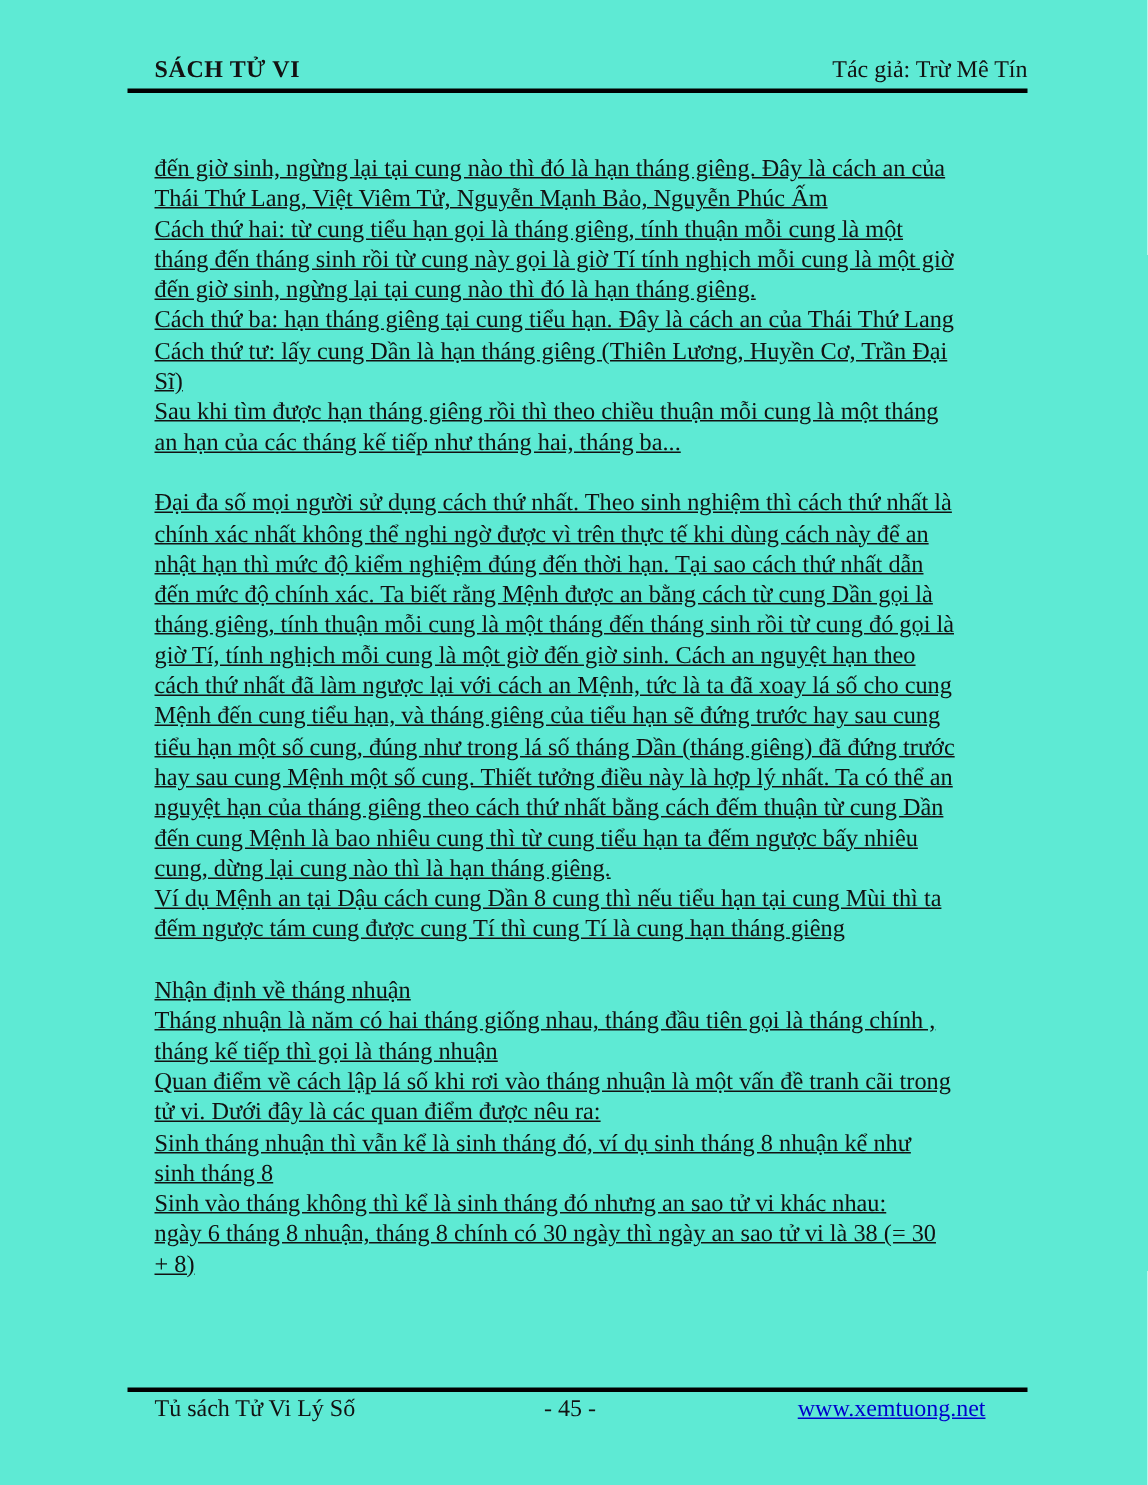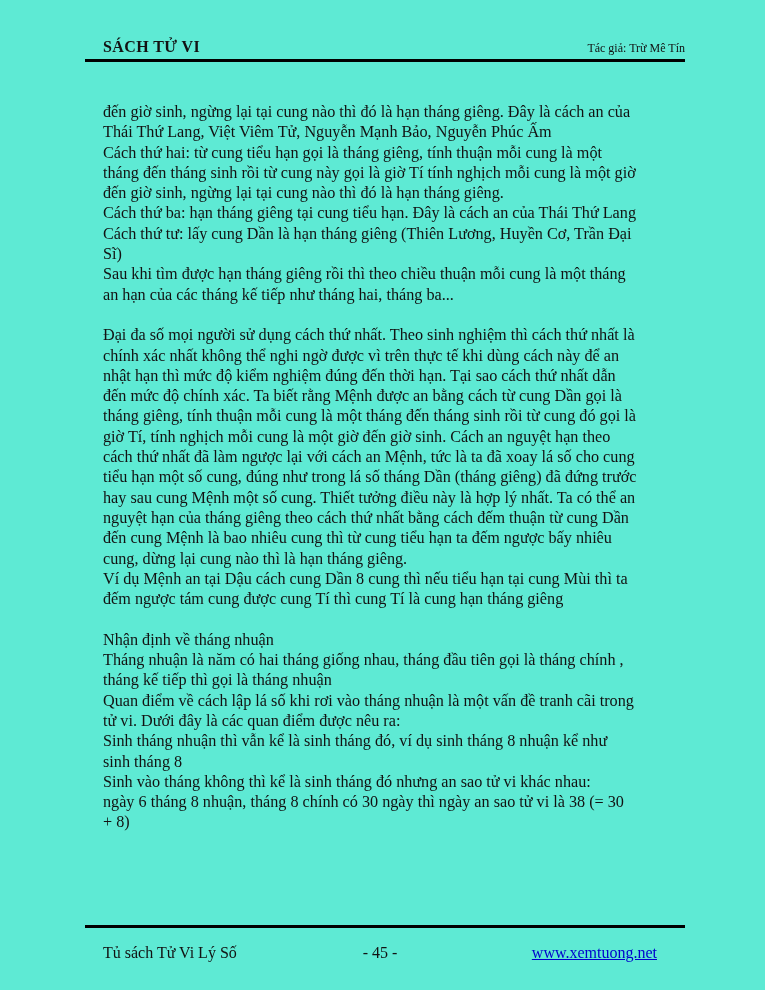--- a/index.html
+++ b/index.html
@@ -32,49 +32,50 @@
     padding-bottom: 3px;
   }
   .header-title {
     padding-left: 18px;
     font-size: 16px;
     font-weight: bold;
     letter-spacing: 0.4px;
     white-space: nowrap;
   }
   .header-author {
-    font-size: 12px;
+    font-size: 16px;
     white-space: nowrap;
   }
 
   
   .body-text {
     position: absolute;
     left: 103px;
     top: 102px;
     width: 584px;
   }
   .text-line {
     height: 20.3px;
     line-height: 20.3px;
     font-size: 16.2px;
     white-space: nowrap;
+    text-decoration: underline;
   }
 
   
   .footer {
     position: absolute;
     left: 85px;
     top: 925px;
     width: 600px;
     box-sizing: border-box;
     border-top: 3px solid #000000;
     display: flex;
     align-items: flex-end;
-    padding-top: 16px;
+    padding-top: 3px;
     font-size: 16px;
   }
   .footer-left {
     flex: 1;
     text-align: left;
     padding-left: 18px;
     white-space: nowrap;
   }
   .footer-center {
     flex: 0 0 auto;
@@ -114,20 +115,21 @@
       <div class="text-line">Sau khi tìm được hạn tháng giêng rồi thì theo chiều thuận mỗi cung là một tháng</div>
       <div class="text-line">an hạn của các tháng kế tiếp như tháng hai, tháng ba...</div>
       <div class="text-line"></div>
       <div class="text-line">Đại đa số mọi người sử dụng cách thứ nhất. Theo sinh nghiệm thì cách thứ nhất là</div>
       <div class="text-line">chính xác nhất không thể nghi ngờ được vì trên thực tế khi dùng cách này để an</div>
       <div class="text-line">nhật hạn thì mức độ kiểm nghiệm đúng đến thời hạn. Tại sao cách thứ nhất dẫn</div>
       <div class="text-line">đến mức độ chính xác. Ta biết rằng Mệnh được an bằng cách từ cung Dần gọi là</div>
       <div class="text-line">tháng giêng, tính thuận mỗi cung là một tháng đến tháng sinh rồi từ cung đó gọi là</div>
       <div class="text-line">giờ Tí, tính nghịch mỗi cung là một giờ đến giờ sinh. Cách an nguyệt hạn theo</div>
       <div class="text-line">cách thứ nhất đã làm ngược lại với cách an Mệnh, tức là ta đã xoay lá số cho cung</div>
+      <div class="text-line">Mệnh đến cung tiểu hạn, và tháng giêng của tiểu hạn sẽ đứng trước hay sau cung</div>
       <div class="text-line">tiểu hạn một số cung, đúng như trong lá số tháng Dần (tháng giêng) đã đứng trước</div>
       <div class="text-line">hay sau cung Mệnh một số cung. Thiết tưởng điều này là hợp lý nhất. Ta có thể an</div>
       <div class="text-line">nguyệt hạn của tháng giêng theo cách thứ nhất bằng cách đếm thuận từ cung Dần</div>
       <div class="text-line">đến cung Mệnh là bao nhiêu cung thì từ cung tiểu hạn ta đếm ngược bấy nhiêu</div>
       <div class="text-line">cung, dừng lại cung nào thì là hạn tháng giêng.</div>
       <div class="text-line">Ví dụ Mệnh an tại Dậu cách cung Dần 8 cung thì nếu tiểu hạn tại cung Mùi thì ta</div>
       <div class="text-line">đếm ngược tám cung được cung Tí thì cung Tí là cung hạn tháng giêng</div>
       <div class="text-line"></div>
       <div class="text-line">Nhận định về tháng nhuận</div>
       <div class="text-line">Tháng nhuận là năm có hai tháng giống nhau, tháng đầu tiên gọi là tháng chính ,</div>

